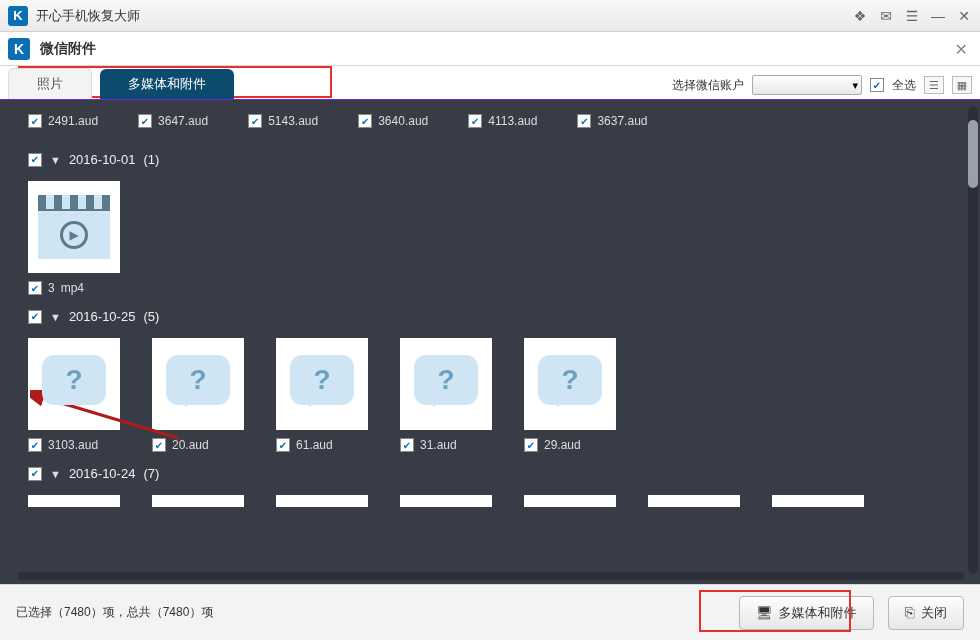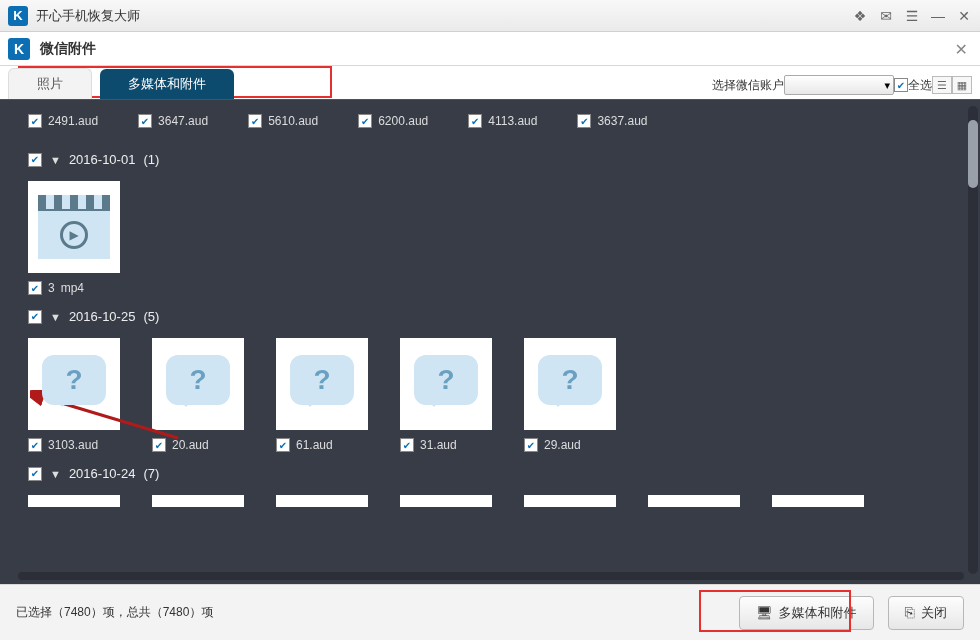--- a/index.html
+++ b/index.html
@@ -11,21 +11,21 @@
 .titlebar-icons span { width: 16px; height: 16px; display: inline-flex; align-items: center; justify-content: center; color: #666; cursor: pointer; font-size: 14px; }
 .subheader { height: 34px; background: #fff; border-bottom: 1px solid #d8d8d8; display: flex; align-items: center; padding: 0 8px; position: relative; }
 .subheader .logo2 { width: 22px; height: 22px; background: #0c6fb3; color: #fff; font-weight: bold; display: flex; align-items: center; justify-content: center; border-radius: 3px; margin-right: 10px; font-size: 14px; }
 .subheader-title { font-size: 14px; color: #333; font-weight: bold; }
 .close-x { position: absolute; right: 12px; top: 8px; color: #888; cursor: pointer; font-size: 16px; }
 .tabbar { height: 34px; background: #fff; display: flex; align-items: flex-end; padding: 0 8px; border-bottom: 1px solid #6d28d9; position: relative; }
 .hl-tabs { position: absolute; left: 18px; top: 0; width: 314px; height: 32px; border: 2px solid #e63030; pointer-events: none; }
 .tab { padding: 6px 28px; font-size: 13px; border-top-left-radius: 6px; border-top-right-radius: 6px; cursor: pointer; position: relative; }
 .tab-inactive { background: #f3f3f3; color: #555; border: 1px solid #ddd; border-bottom: none; margin-right: 0; }
 .tab-active { background: #0c4a6e; color: #fff; margin-left: 8px; margin-top: 14px; }
-.tabbar-right { margin-left: auto; display: flex; align-items: center; margin-bottom: 4px; }
+.tabbar-right { margin-left: auto; display: flex; align-items: center; gap: 8px; margin-bottom: 4px; }
 .tabbar-right label { font-size: 12px; color: #333; }
 .combo { width: 110px; height: 20px; border: 1px solid #aaa; background: linear-gradient(#fefefe,#e8e8e8); border-radius: 2px; display: flex; align-items: center; justify-content: flex-end; padding: 0 3px; font-size: 11px; }
 .chk-small { width: 14px; height: 14px; border: 1px solid #888; background: #fff; display: inline-flex; align-items: center; justify-content: center; font-size: 10px; color: #0c6fb3; cursor: pointer; }
 .viewbtn { width: 20px; height: 18px; border: 1px solid #bbb; background: #f7f7f7; display: inline-flex; align-items: center; justify-content: center; cursor: pointer; font-size: 11px; color: #666; }
 .content { background: #373c47; height: 484px; overflow: hidden; position: relative; padding: 8px 4px 8px 20px; }
 .row-audio-top { display: flex; gap: 40px; padding: 6px 8px 14px 8px; }
 .file-item { display: flex; align-items: center; gap: 6px; font-size: 12px; color: #ddd; }
 .chkbox { width: 14px; height: 14px; background: #fff; border: 1px solid #888; display: inline-flex; align-items: center; justify-content: center; color: #0c6fb3; font-size: 10px; flex-shrink: 0; }
 .group-header { display: flex; align-items: center; gap: 8px; padding: 10px 8px; font-size: 13px; color: #eee; }
 .tri { color: #ddd; font-size: 11px; }
@@ -92,25 +92,25 @@
     <div class="file-item">
         <span class="chkbox">✔</span>
         <span>2491.aud</span>
       </div>
     <div class="file-item">
         <span class="chkbox">✔</span>
         <span>3647.aud</span>
       </div>
     <div class="file-item">
         <span class="chkbox">✔</span>
-        <span>5610.aud</span>
-      </div>
-    <div class="file-item">
-        <span class="chkbox">✔</span>
-        <span>6200.aud</span>
+        <span>5143.aud</span>
+      </div>
+    <div class="file-item">
+        <span class="chkbox">✔</span>
+        <span>3640.aud</span>
       </div>
     <div class="file-item">
         <span class="chkbox">✔</span>
         <span>4113.aud</span>
       </div>
     <div class="file-item">
         <span class="chkbox">✔</span>
         <span>3637.aud</span>
       </div>
   </div>

